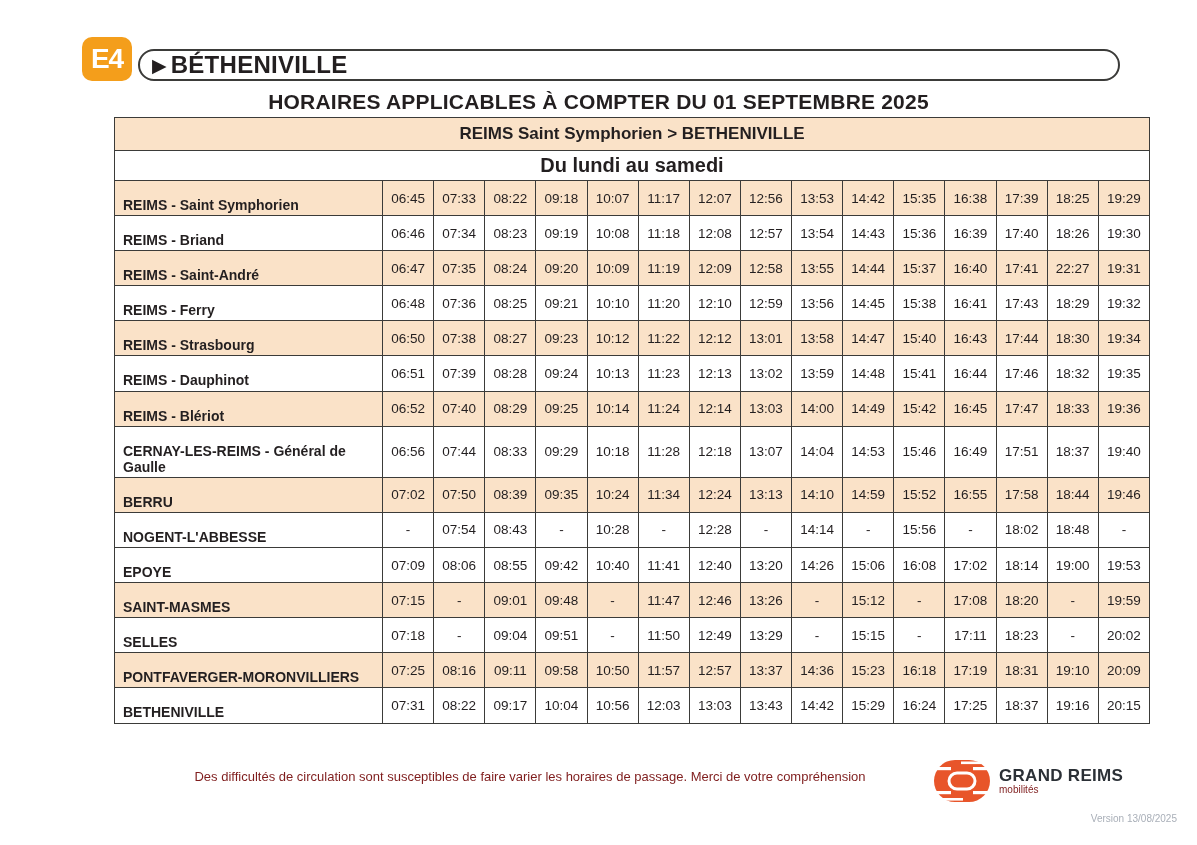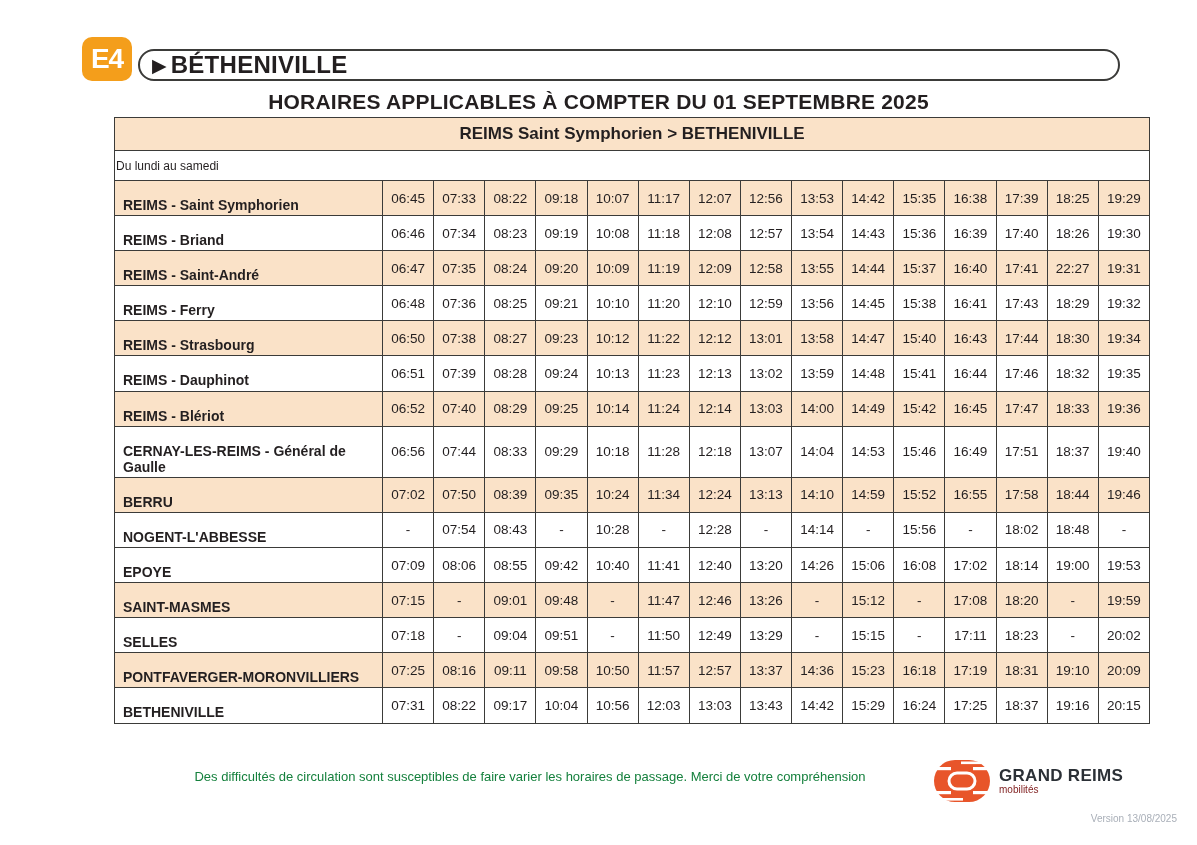--- a/index.html
+++ b/index.html
@@ -47,33 +47,33 @@
     vertical-align:middle;
     box-sizing:border-box;
   }
   .route-header td{
     background:#FAE2C8;
     font-weight:bold;font-size:17px;text-align:center;
     height:33px;
   }
   .period-row td{
     background:#fff;
-    font-weight:normal;font-size:12px;
+    font-weight:bold;font-size:20px;text-align:center;
     height:30px;
   }
   .stop td{height:32px;font-size:13.5px;text-align:center;}
   .stop td.name{
     text-align:left;font-weight:bold;font-size:14px;
     padding:16px 4px 2px 8px;line-height:1.15;
   }
   .stop.odd td{background:#FAE2C8;}
   
   .footer-note{
     position:absolute;top:769px;left:90px;width:880px;
-    text-align:center;font-size:13px;color:#15803d;
+    text-align:center;font-size:13px;color:#7f1d1d;
   }
   .logo{
     position:absolute;top:757px;left:933px;
     display:flex;align-items:center;
   }
   .logo-emblem{width:58px;height:48px;flex:0 0 58px;}
   .logo-textblock{margin-left:8px;line-height:1.05;}
   .logo-title{
     font-weight:bold;font-size:17px;color:#2B3036;letter-spacing:0.3px;
   }

